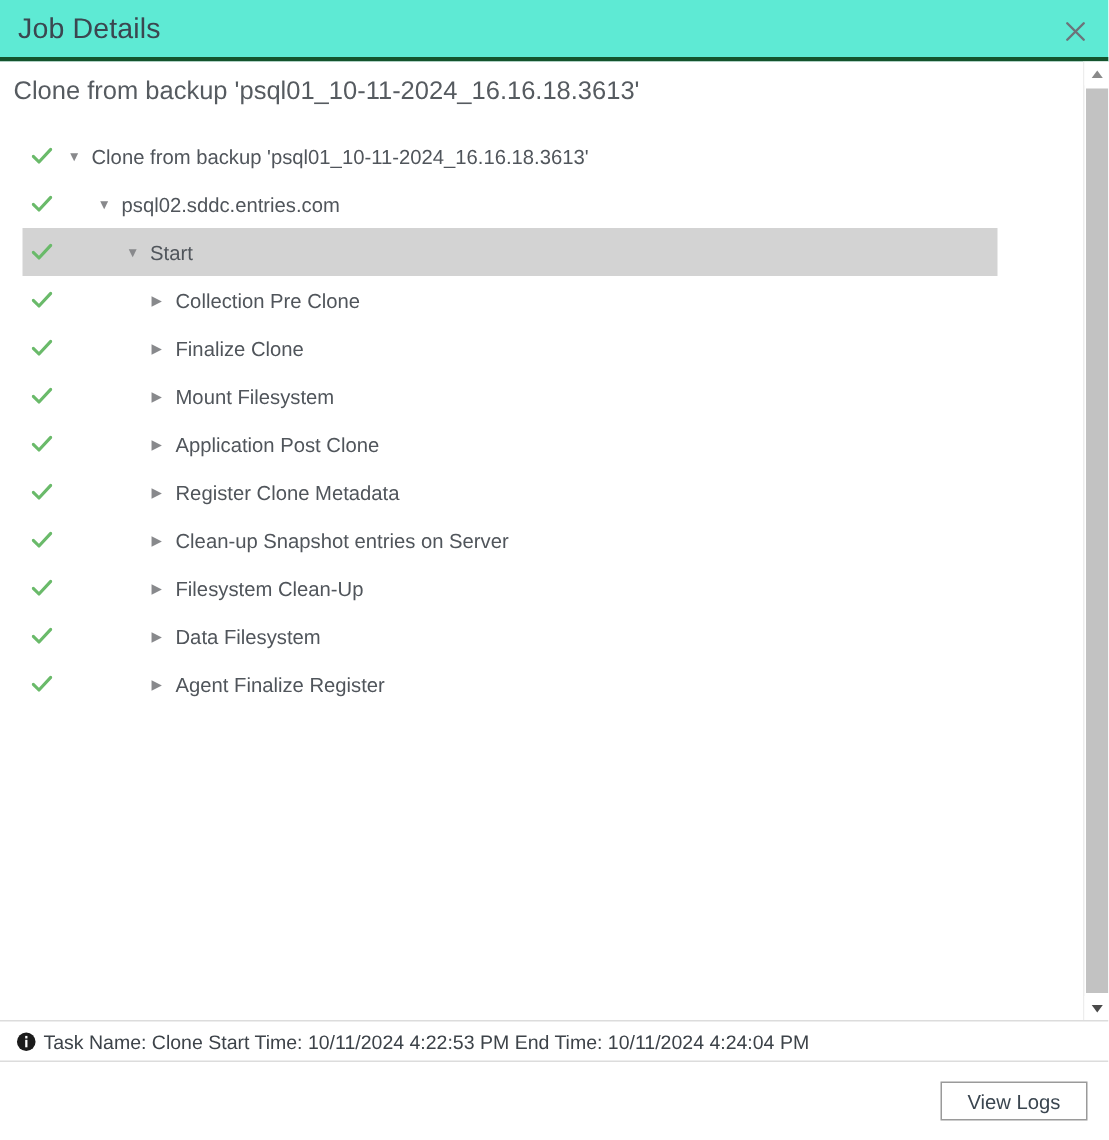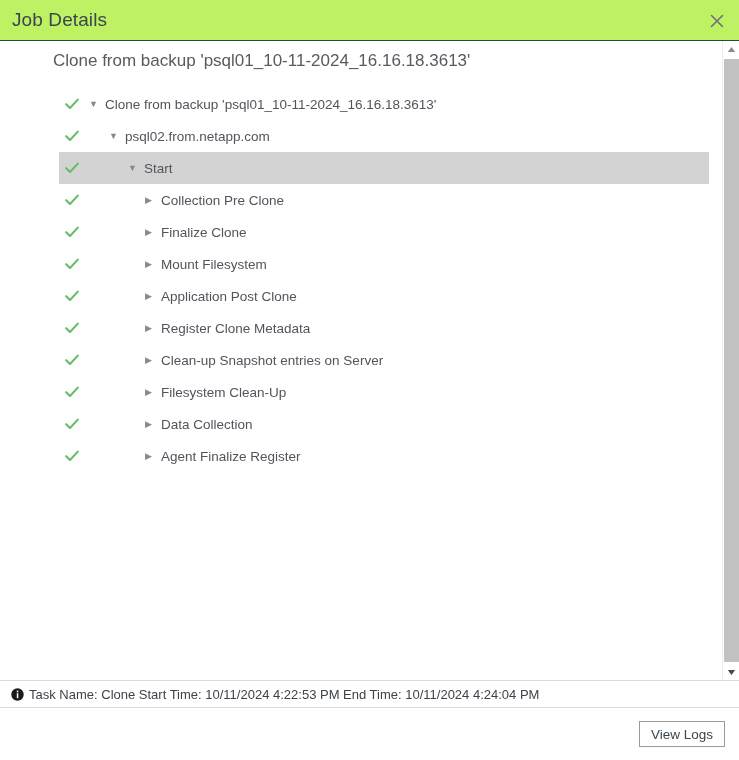--- a/index.html
+++ b/index.html
@@ -16,22 +16,22 @@
     background: #ffffff;
     display: flex;
     flex-direction: column;
   }
 
   
   #titlebar {
     position: relative;
     height: 41px;
     min-height: 41px;
-    background: #bef264;
-    border-bottom: 1px solid #14532d;
+    background: #5eead4;
+    border-bottom: 3px solid #14532d;
   }
   #title-text {
     position: absolute;
     left: 12px; top: 9px;
     font-size: 19px;
     color: #3b4650;
     letter-spacing: .1px;
   }
   #close-icon {
     position: absolute;
@@ -47,21 +47,20 @@
   #body-area {
     position: relative;
     flex: 1 1 auto;
     overflow: hidden;
     background: #ffffff;
   }
   #content {
     position: absolute;
     left: 0; top: 0; right: 17px; bottom: 0;
     overflow: hidden;
-    margin-left: 44px;
   }
   #job-heading {
     position: absolute;
     left: 9px; top: 10px;
     font-size: 17px;
     color: #565b60;
     white-space: nowrap;
   }
 
   
@@ -172,21 +171,21 @@
     background: #ffffff;
     display: flex;
     align-items: center;
     justify-content: flex-end;
     padding-right: 14px;
     gap: 8px;
   }
   .btn {
     min-width: 76px;
     height: 26px;
-    padding: 0 11px;
+    padding: 0 17px;
     font-size: 13.5px;
     font-family: "Liberation Sans", sans-serif;
     background: #ffffff;
     border: 1px solid #9a9a9a;
     color: #3b4650;
     cursor: pointer;
     border-radius: 0;
     display: flex;
     align-items: center;
     justify-content: center;
@@ -231,21 +230,21 @@
           </div>
           <div class="tree-row">
             <div class="row-hl"></div>
             <span class="check-icon">
               <svg width="14" height="14" viewBox="0 0 14 14" aria-hidden="true">
                 <path d="M1.2 7.2 L5 11 L12.8 2.6" stroke="#6aba6a" stroke-width="2.1" fill="none" stroke-linecap="round" stroke-linejoin="round"></path>
               </svg>
             </span>
             <span class="node lvl1">
               <span class="twisty">▼</span>
-              <span class="node-label">psql02.from.netapp.com</span>
+              <span class="node-label">psql02.sddc.entries.com</span>
             </span>
           </div>
           <div class="tree-row selected">
             <div class="row-hl"></div>
             <span class="check-icon">
               <svg width="14" height="14" viewBox="0 0 14 14" aria-hidden="true">
                 <path d="M1.2 7.2 L5 11 L12.8 2.6" stroke="#6aba6a" stroke-width="2.1" fill="none" stroke-linecap="round" stroke-linejoin="round"></path>
               </svg>
             </span>
             <span class="node lvl2">
@@ -339,21 +338,21 @@
           </div>
           <div class="tree-row">
             <div class="row-hl"></div>
             <span class="check-icon">
               <svg width="14" height="14" viewBox="0 0 14 14" aria-hidden="true">
                 <path d="M1.2 7.2 L5 11 L12.8 2.6" stroke="#6aba6a" stroke-width="2.1" fill="none" stroke-linecap="round" stroke-linejoin="round"></path>
               </svg>
             </span>
             <span class="node lvl3">
               <span class="twisty">▶</span>
-              <span class="node-label">Data Collection</span>
+              <span class="node-label">Data Filesystem</span>
             </span>
           </div>
           <div class="tree-row">
             <div class="row-hl"></div>
             <span class="check-icon">
               <svg width="14" height="14" viewBox="0 0 14 14" aria-hidden="true">
                 <path d="M1.2 7.2 L5 11 L12.8 2.6" stroke="#6aba6a" stroke-width="2.1" fill="none" stroke-linecap="round" stroke-linejoin="round"></path>
               </svg>
             </span>
             <span class="node lvl3">

